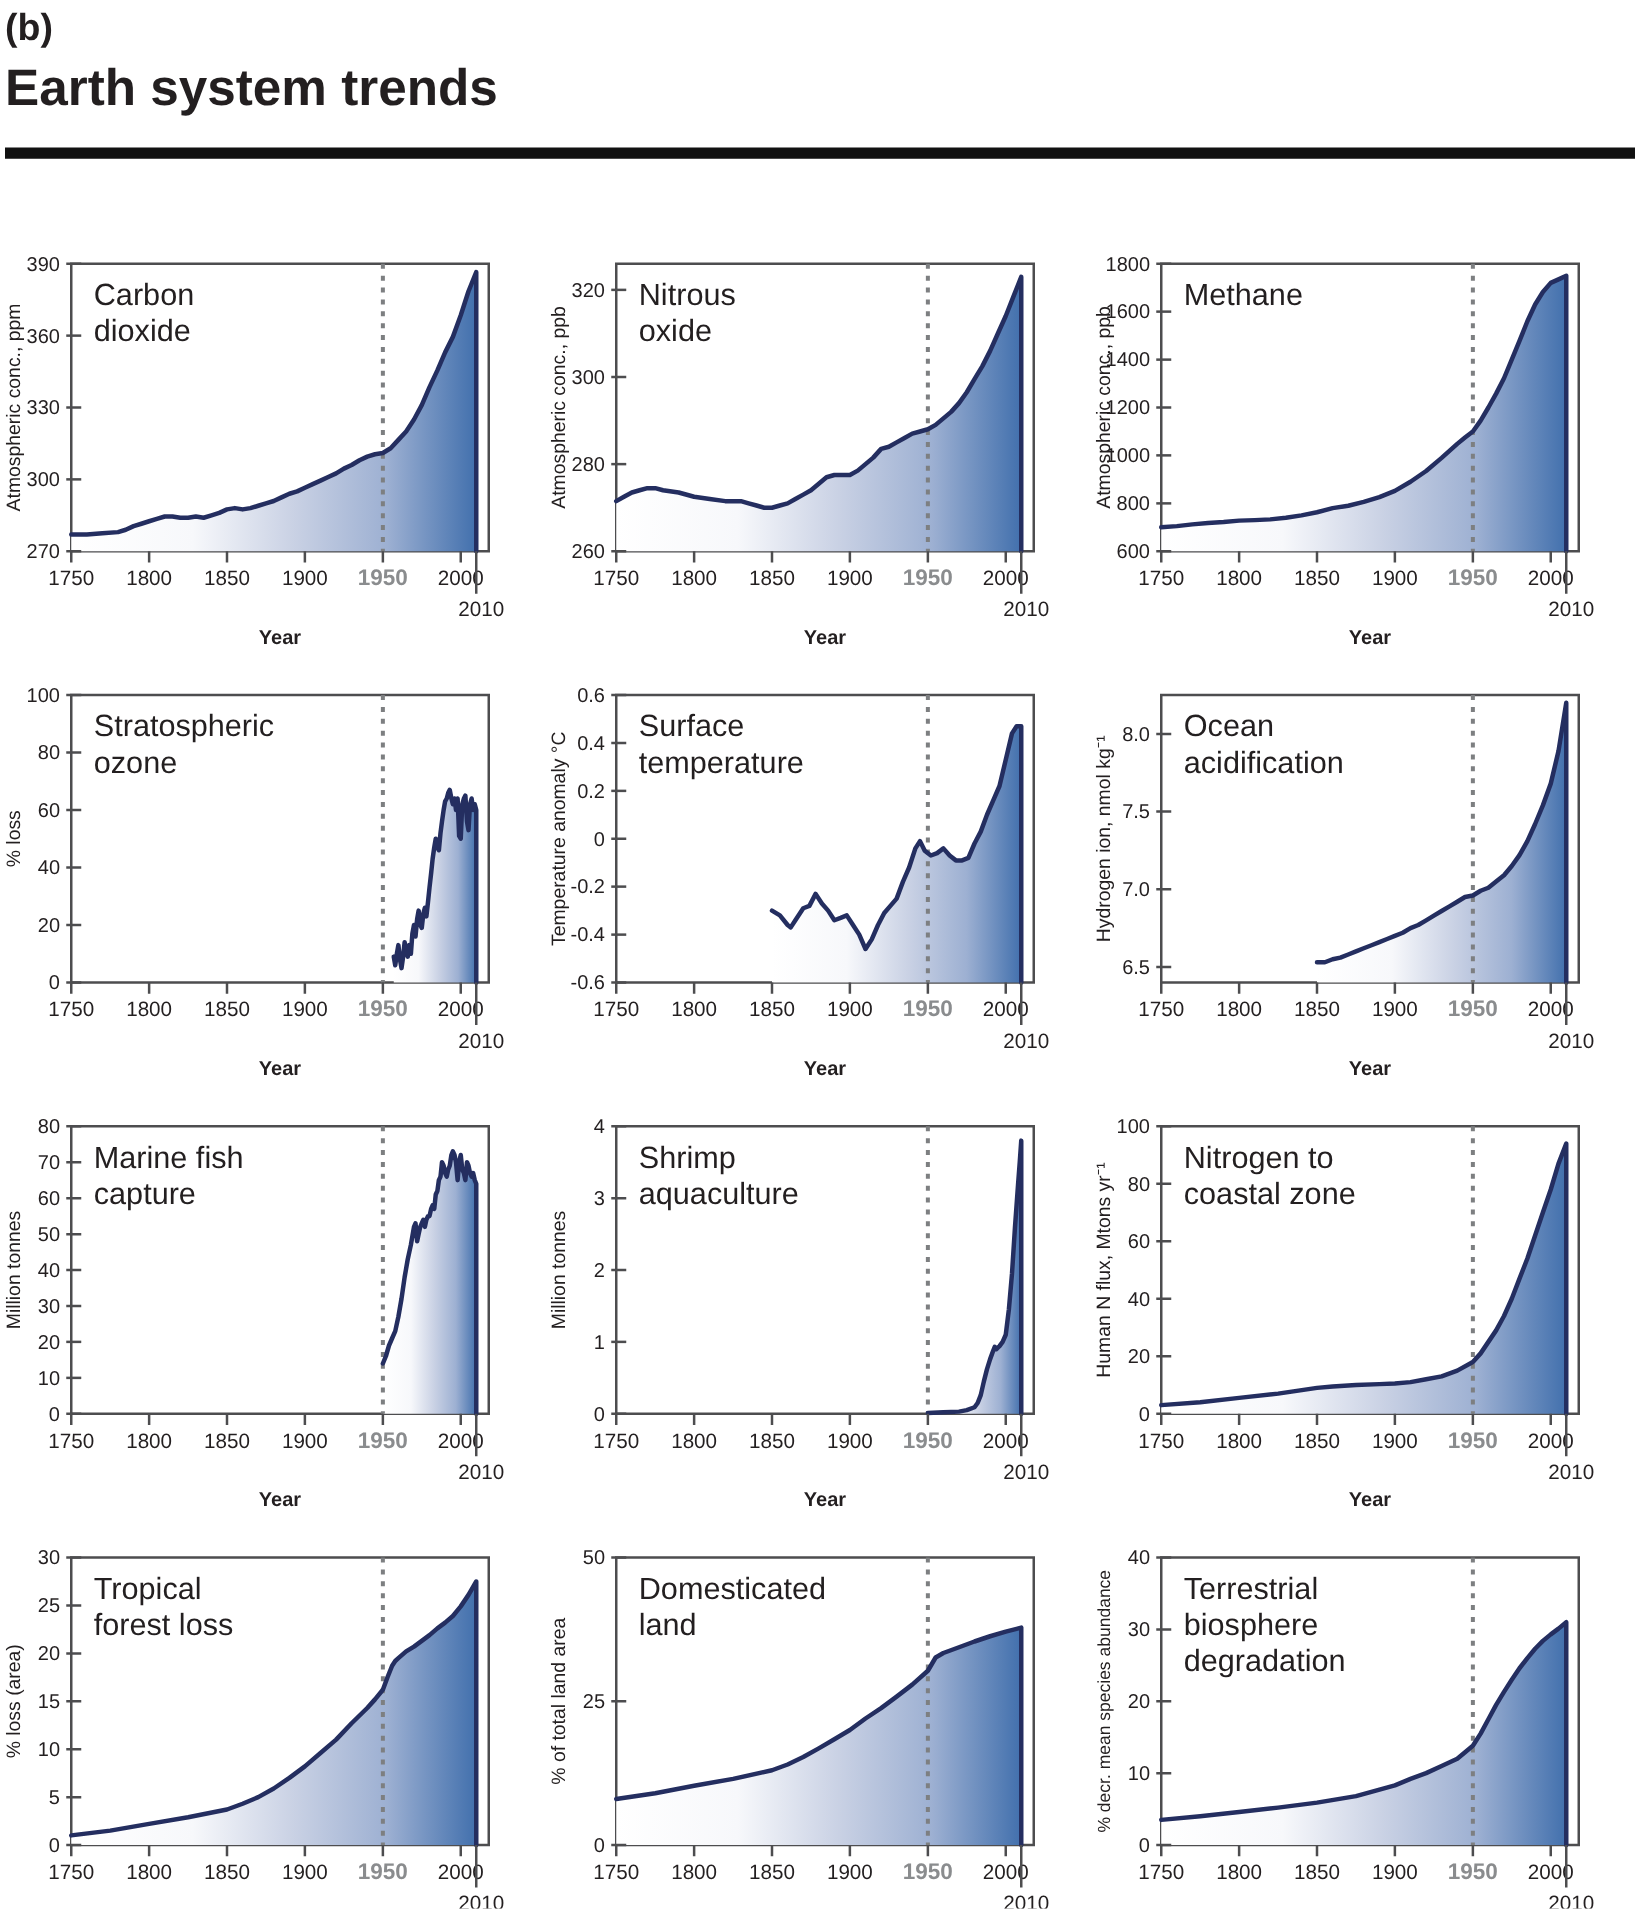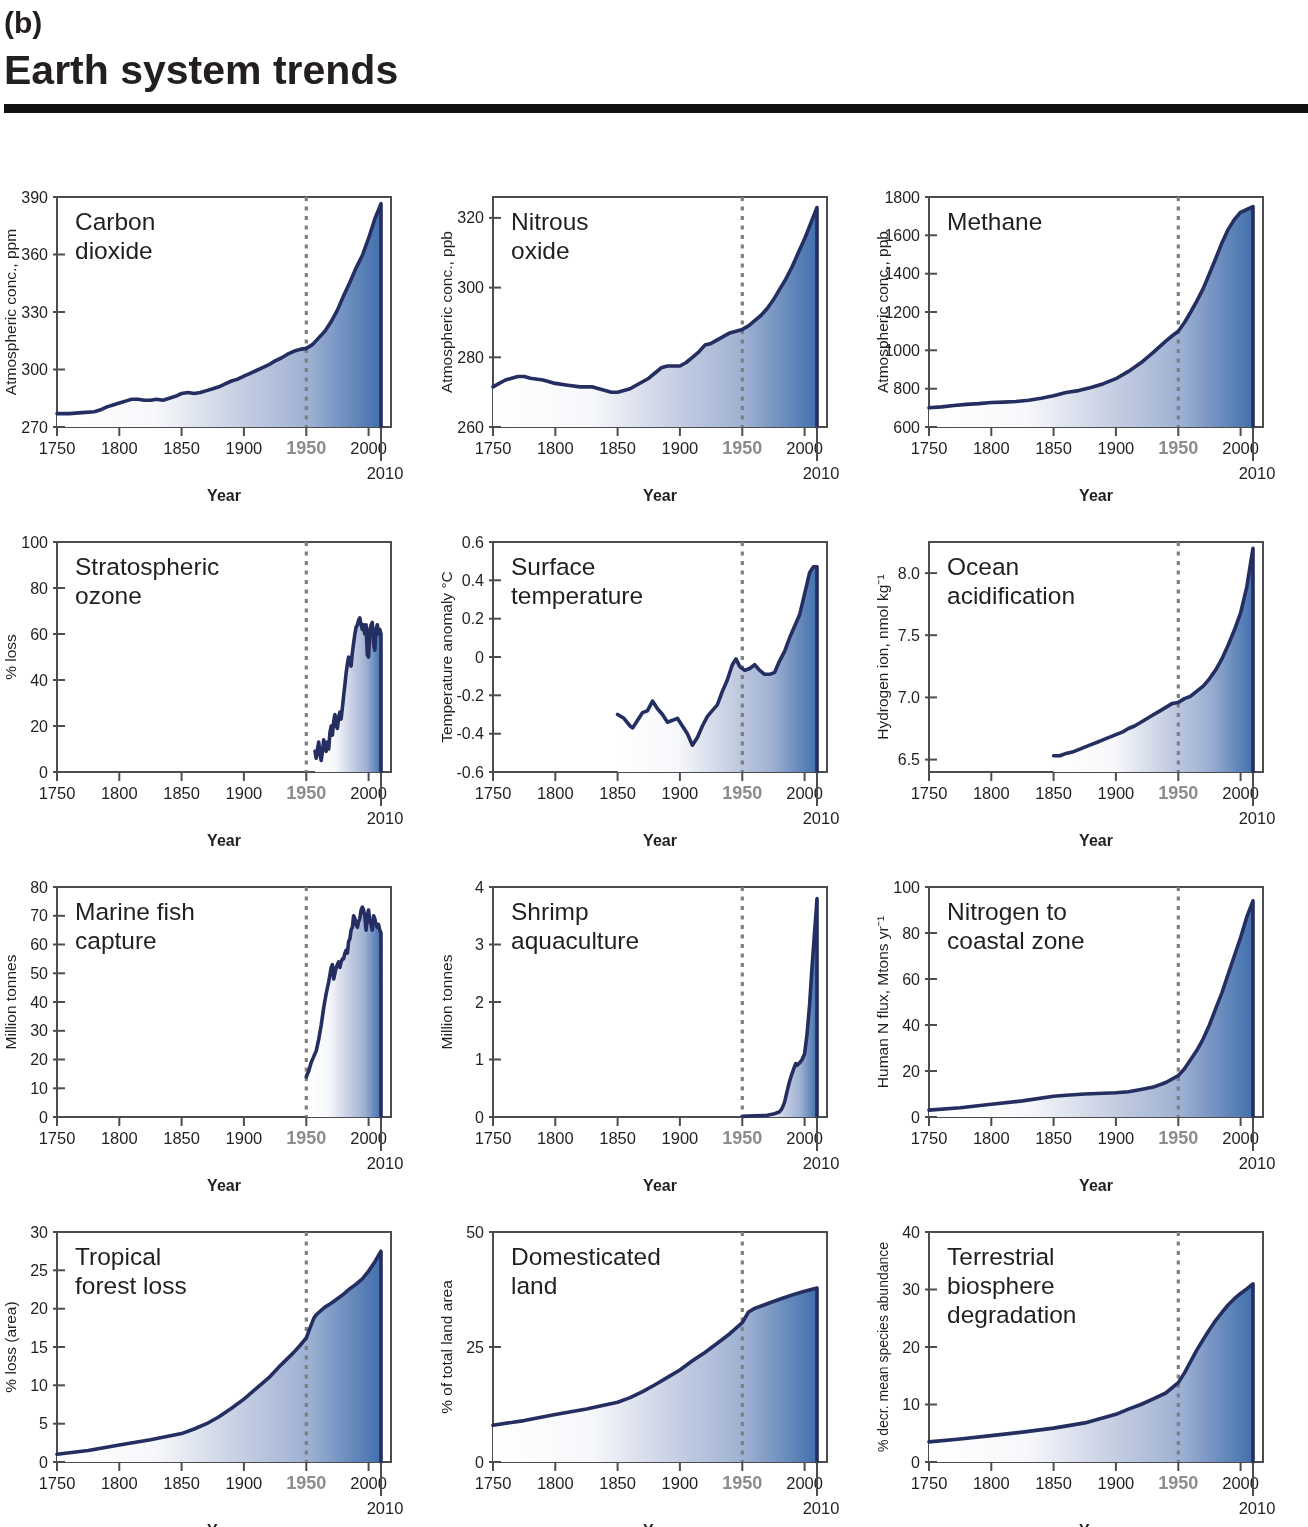--- a/index.html
+++ b/index.html
@@ -5,21 +5,21 @@
   html,body{margin:0;padding:0;background:#ffffff;}
   body{
     width:1308px;
     font-family:"Liberation Sans", sans-serif;
     color:#231f20;
     -webkit-font-smoothing:antialiased;
   }
   .page{width:1308px;height:1527px;position:relative;overflow:hidden;background:#fff;}
   .header{padding:6px 4px 0 4px;}
   .panel-label{font-size:30px;font-weight:600;line-height:1.1;letter-spacing:0;}
-  .page-title{font-size:41px;font-weight:600;margin:8px 0 10px 0;letter-spacing:0;}
+  .page-title{font-size:41px;font-weight:600;margin:8px 0 24px 0;letter-spacing:0;}
   .rule{height:9px;background:#111111;width:1308px;}
   .grid{
     margin-top:64px;
     display:grid;
     grid-template-columns:436px 436px 436px;
     grid-auto-rows:345px;
     width:1308px;
   }
   .cell{margin:0;padding:0;position:relative;}
   svg text{font-family:"Liberation Sans", sans-serif;}

